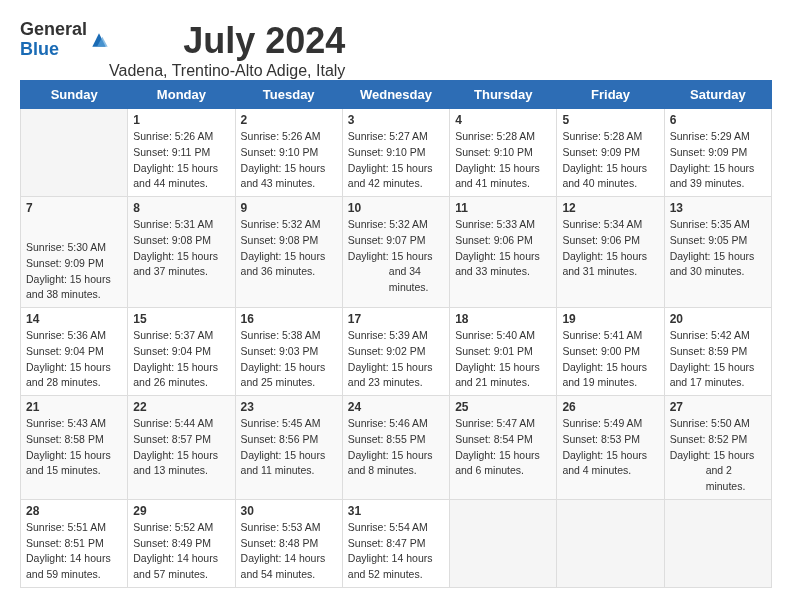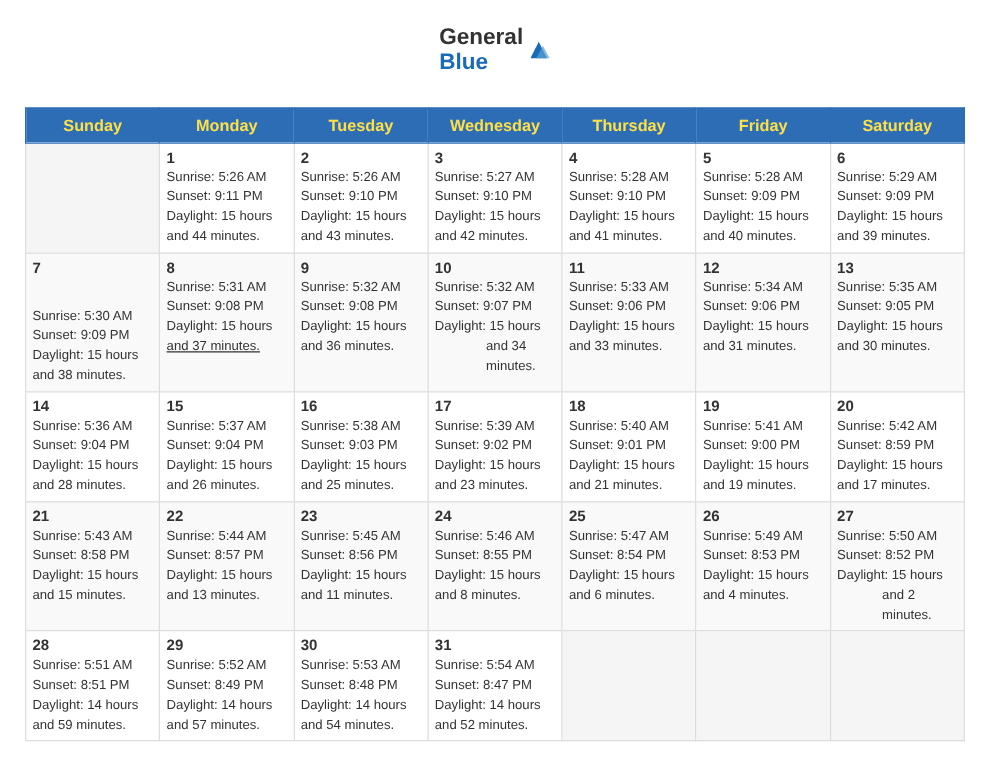--- a/index.html
+++ b/index.html
@@ -5,23 +5,23 @@
     * { box-sizing: border-box; margin: 0; padding: 0; }
     body {
       font-family: Arial, sans-serif;
       background: #fff;
       width: 792px;
       min-height: 612px;
       padding: 20px;
     }
     .header {
       display: flex;
-      justify-content: center;
+      justify-content: flex-start;
       align-items: flex-start;
-      margin-bottom: 26px;
+      margin-bottom: 0;
     }
     .logo {
       display: flex;
       align-items: center;
     }
     .logo-text {
       display: flex;
       flex-direction: column;
       font-size: 18px;
       font-weight: bold;
@@ -46,21 +46,21 @@
       font-size: 16px;
       color: #333;
     }
     .calendar {
       width: 100%;
       border-collapse: collapse;
       border: 1px solid #ccc;
     }
     .calendar th {
       background-color: #2d6db5;
-      color: #fde047;
+      color: #ffffff;
       font-size: 13px;
       font-weight: bold;
       padding: 6px 4px;
       text-align: center;
       border: 1px solid #2d6db5;
     }
     .calendar td {
       vertical-align: top;
       padding: 4px 5px;
       font-size: 10.5px;
@@ -98,20 +98,24 @@
       <div class="logo-text">
         <span class="logo-general">General</span>
         <span class="logo-blue">Blue</span>
       </div>
       <svg class="logo-icon" viewBox="0 0 30 30" xmlns="http://www.w3.org/2000/svg">
         <polygon points="5,25 15,5 25,25" fill="#1a6bb5"></polygon>
         <polygon points="12,25 20,10 28,25" fill="#5ba3d9" opacity="0.7"></polygon>
       </svg>
     </div>
   </div>
+  <div class="title-block">
+    <div class="month-title">July 2024</div>
+    <div class="location-title">Vadena, Trentino-Alto Adige, Italy</div>
+  </div>
 </div>
 
 <table class="calendar">
   <thead>
     <tr>
     <th>Sunday</th>
         <th>Monday</th>
         <th>Tuesday</th>
         <th>Wednesday</th>
         <th>Thursday</th>
@@ -186,21 +190,21 @@
             <span style="display: block;">Daylight: 15 hours</span>
             <span style="display: block;">and 38 minutes.</span>
           </div>
         </td>
         <td>
           <span class="day-num">8</span>
           <div class="day-info">
             <span style="display: block;">Sunrise: 5:31 AM</span>
             <span style="display: block;">Sunset: 9:08 PM</span>
             <span style="display: block;">Daylight: 15 hours</span>
-            <span style="display: block; text-decoration: underline;">and 37 minutes.</span>
+            <span style="display: block;">and 37 minutes.</span>
           </div>
         </td>
         <td>
           <span class="day-num">9</span>
           <div class="day-info">
             <span style="display: block;">Sunrise: 5:32 AM</span>
             <span style="display: block;">Sunset: 9:08 PM</span>
             <span style="display: block;">Daylight: 15 hours</span>
             <span style="display: block;">and 36 minutes.</span>
           </div>

